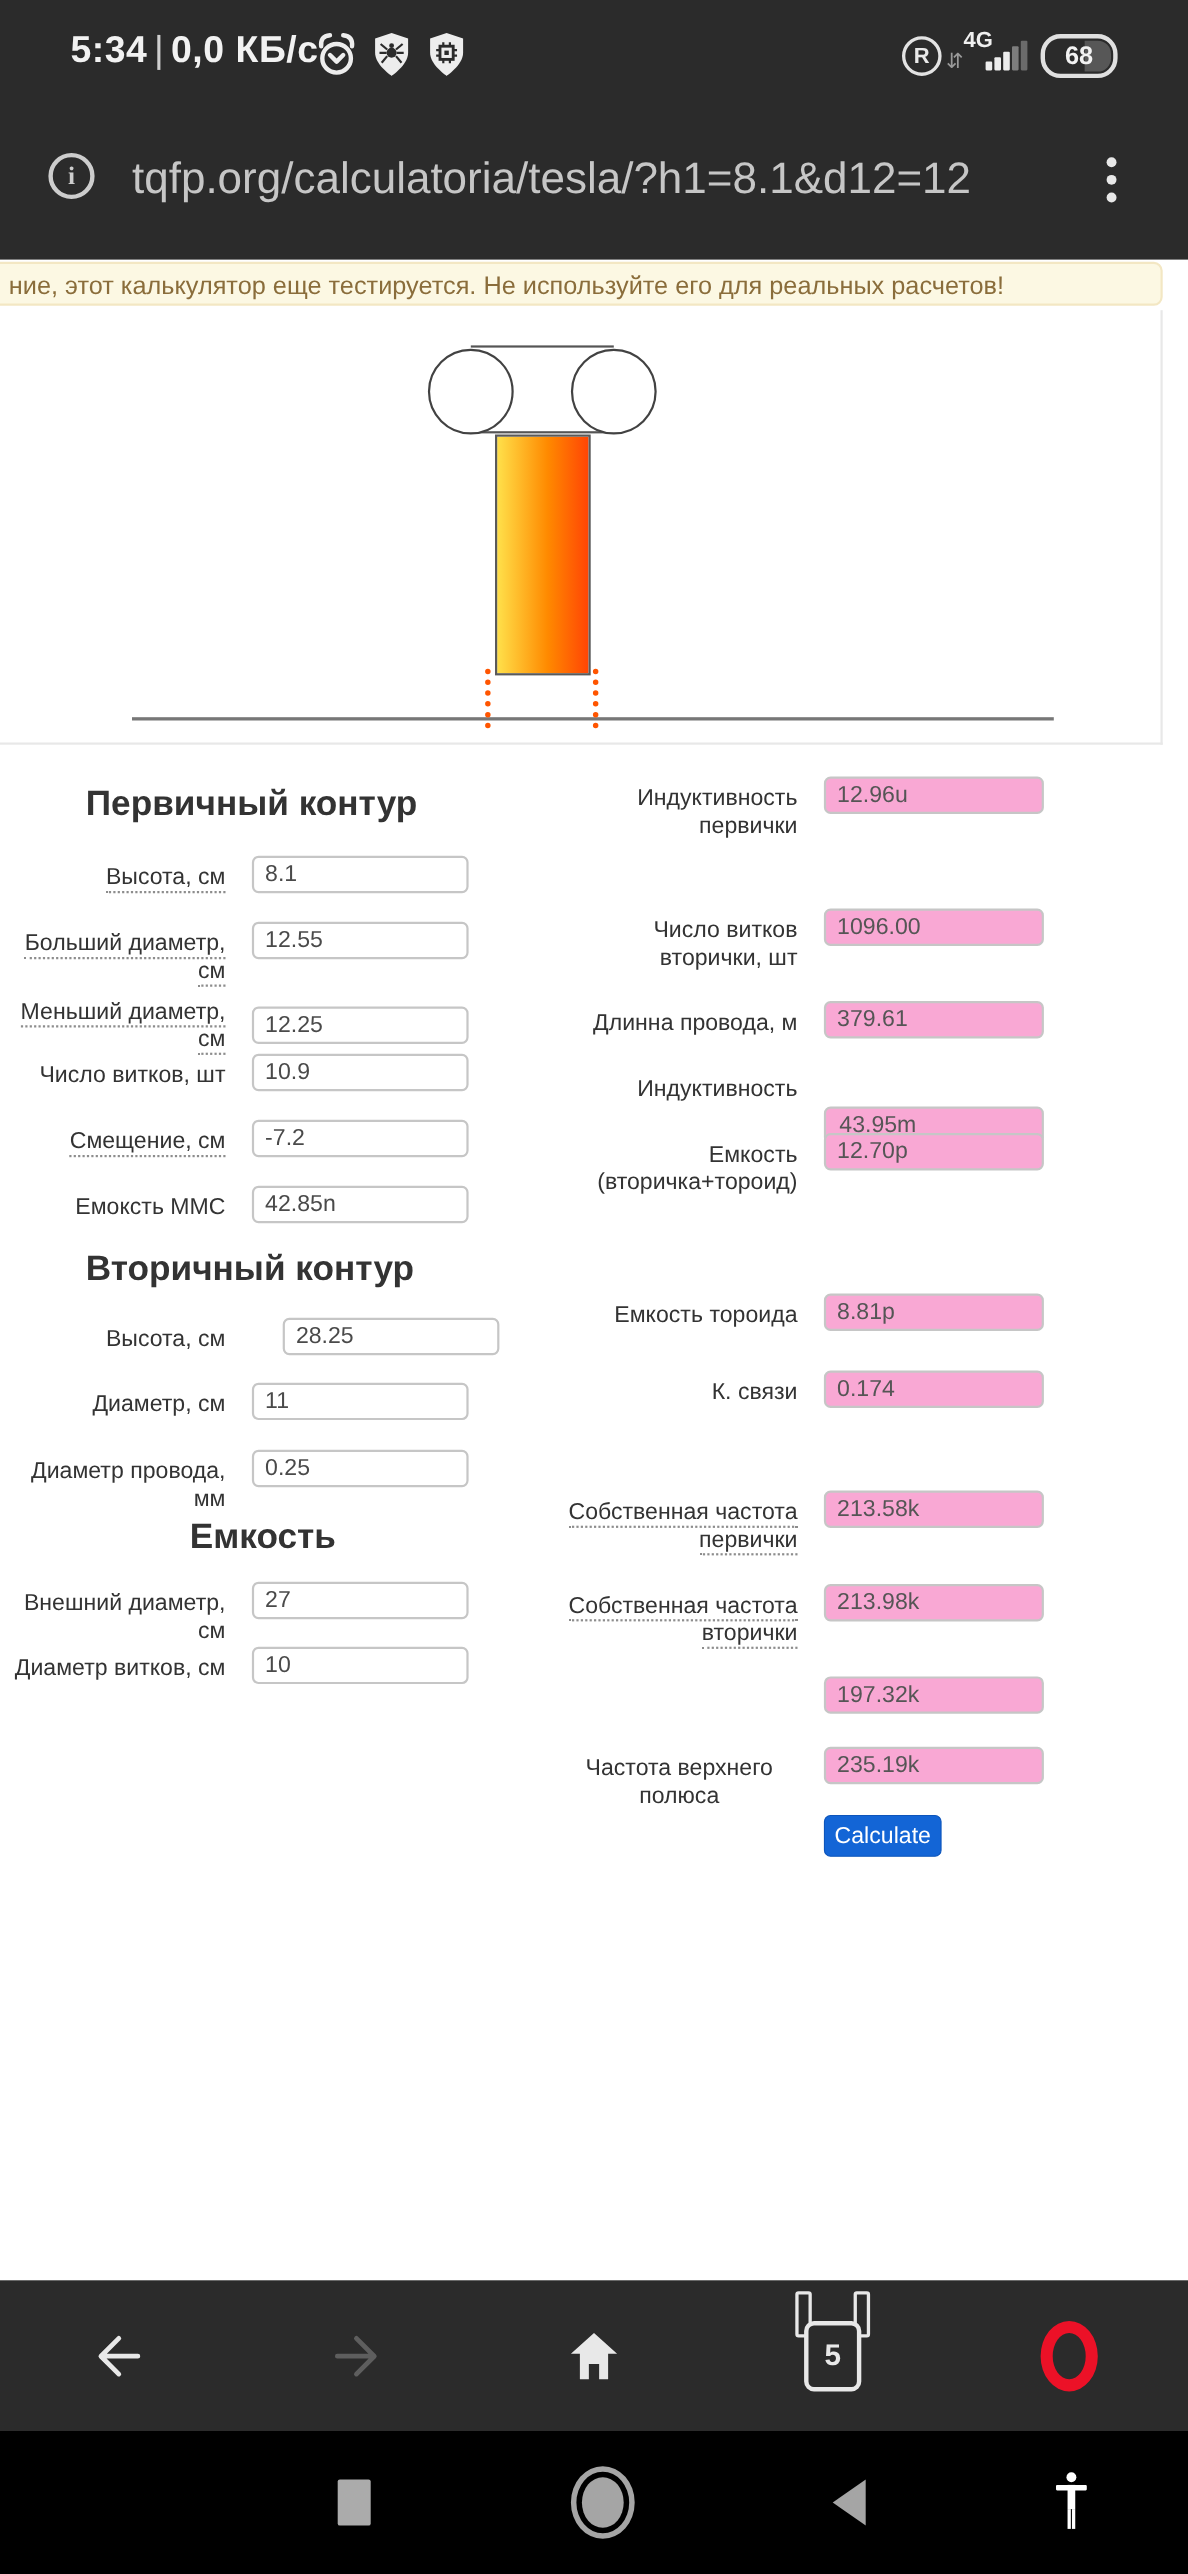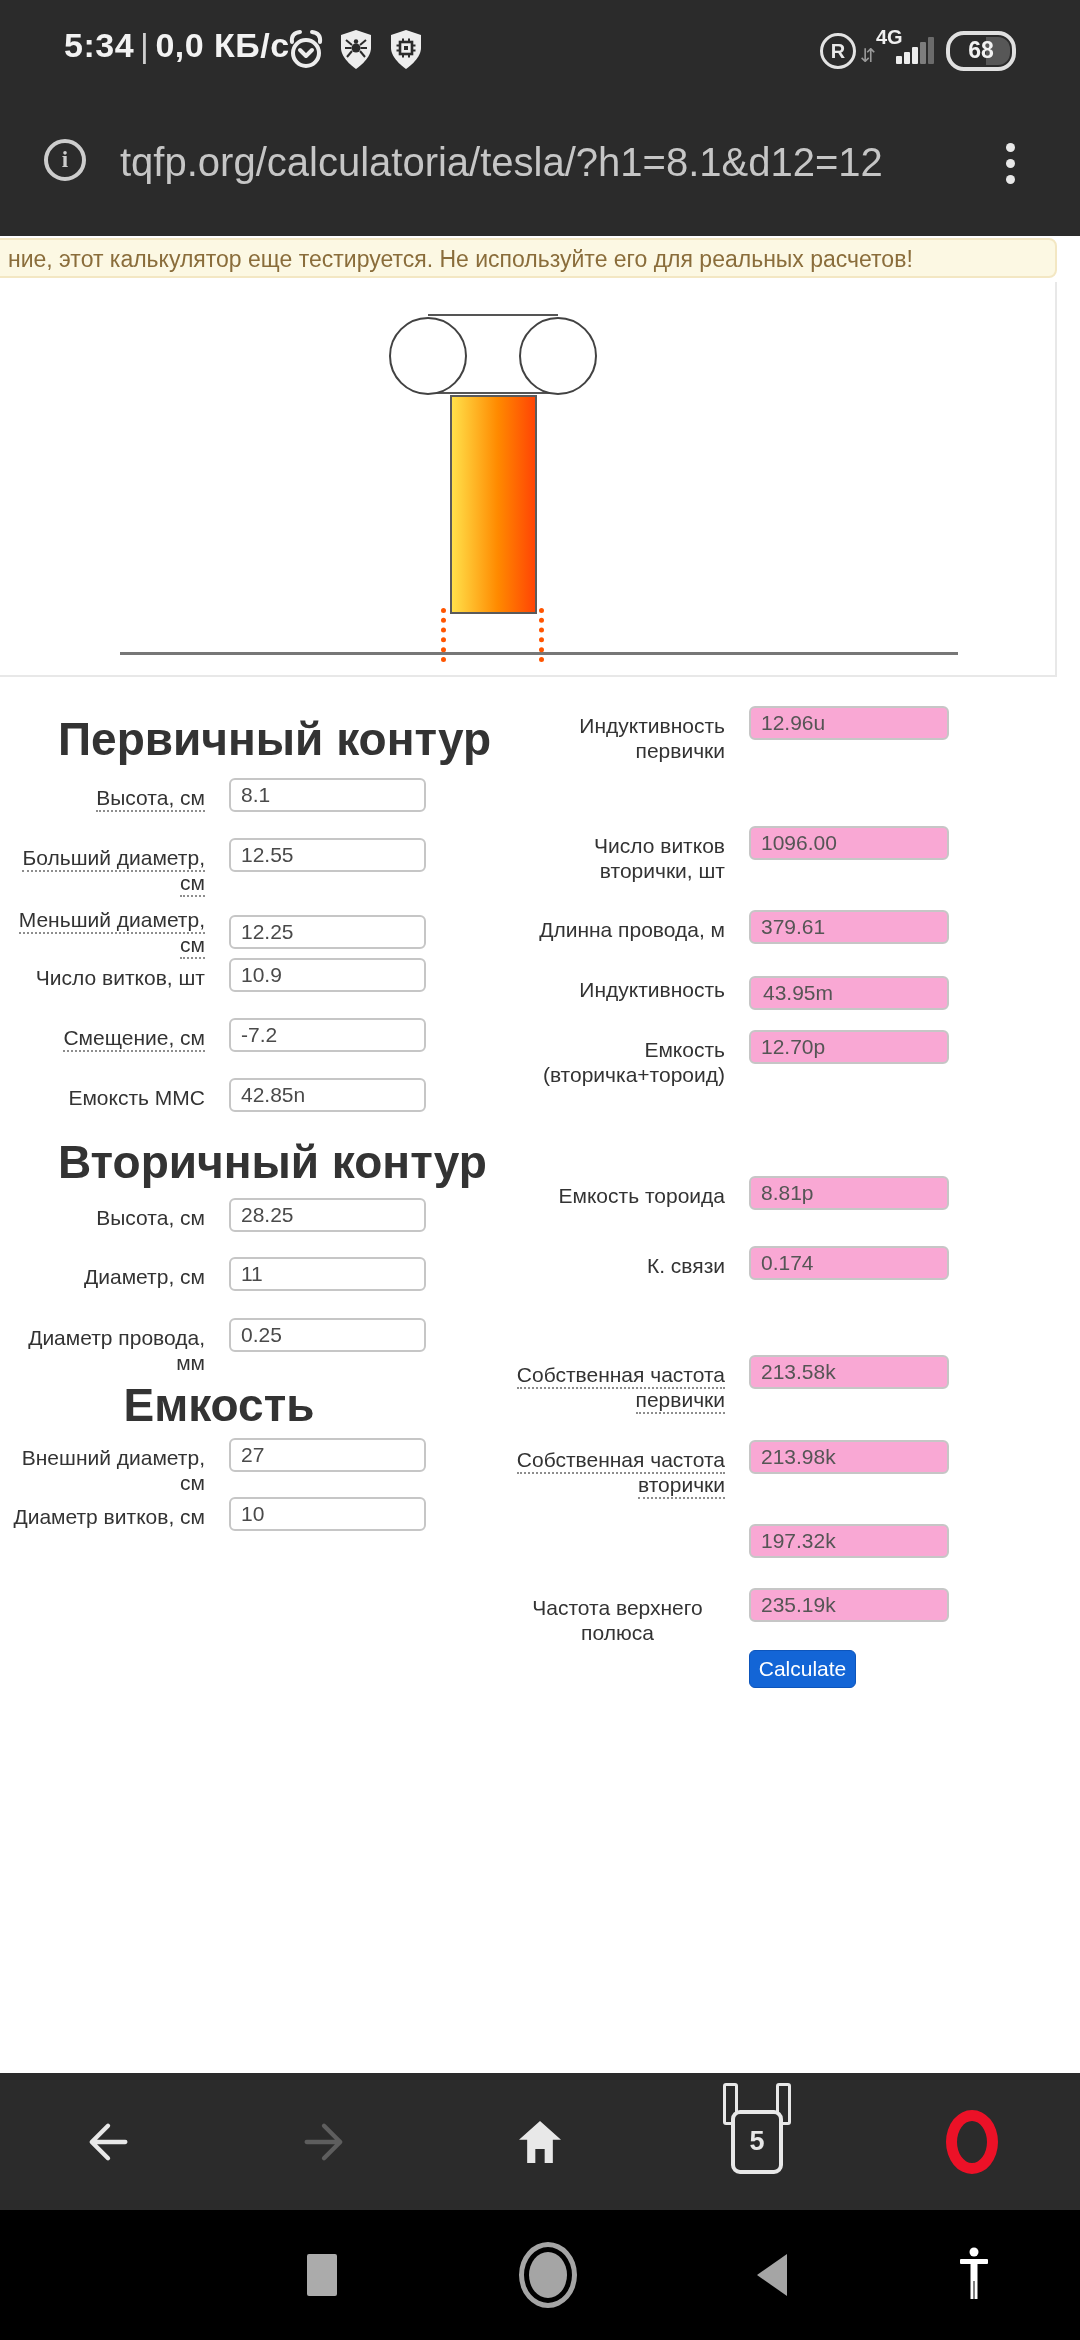--- a/index.html
+++ b/index.html
@@ -33,21 +33,21 @@
   
   .panel{position:absolute;left:0;top:282px;width:1055px;height:393px;
          border-right:2px solid #e8e8e8;border-bottom:2px solid #e8e8e8;}
   .tor-circle{position:absolute;width:74px;height:74px;border:2px solid #424242;border-radius:50%;background:#fff;z-index:3;}
   .tor-line{position:absolute;height:2px;background:#555;z-index:1;}
   .coil-rect{position:absolute;left:450px;top:395px;width:83px;height:215px;z-index:2;
              background:linear-gradient(90deg,#ffe04a 0%,#ff8a00 55%,#ff4505 100%);border:2px solid #5a5a5a;}
   .dot-line{position:absolute;top:608px;height:54px;width:0;border-left:5px dotted #ff5500;z-index:2;}
   .ground{position:absolute;left:120px;top:652px;width:838px;height:3px;background:#777;}
   
-  .h2{position:absolute;font-size:46px;font-weight:700;color:#333;white-space:nowrap;}
+  .h2{position:absolute;font-size:32px;font-weight:700;color:#333;white-space:nowrap;margin-left:20px;}
   .lbl{position:absolute;font-size:21px;color:#333;text-align:right;line-height:25px;}
   .lbl.l{left:0;width:205px;}
   .lbl.r{left:510px;width:215px;}
   .hint{border-bottom:2px dotted #8d8d8d;padding-bottom:1px;cursor:help;}
   .inp{position:absolute;box-sizing:border-box;height:34px;font-family:"Liberation Sans",sans-serif;
        font-size:21px;color:#4a4a4a;padding:0 10px;border:2px solid #c6c6c6;border-radius:6px;background:#fff;outline:none;}
   .inp.l{left:229px;width:197px;}
   .inp.r{left:749px;width:200px;}
   .inp.ro{background:#f9a8d4;color:#555;}
   .calc{position:absolute;left:749px;top:1650px;width:107px;height:38px;background:#1365d6;border:1px solid #0d55bb;
@@ -165,21 +165,21 @@
 
   <div class="lbl l" style="top:1025px;"><span class="hint">Смещение, см</span></div>
   <input class="inp l" style="top: 1018px;" value="-7.2">
 
   <div class="lbl l" style="top:1085px;">Емоксть ММС</div>
   <input class="inp l" style="top: 1078px;" value="42.85n">
 
   <div class="h2" style="left:58px;top:1135px;">Вторичный контур</div>
 
   <div class="lbl l" style="top:1205px;">Высота, см</div>
-  <input class="inp l" style="top: 1198px;" value="28.25">
+  <input class="inp l" style="top: 1198px; margin-left: 28px;" value="28.25">
 
   <div class="lbl l" style="top:1264px;">Диаметр, см</div>
   <input class="inp l" style="top: 1257px;" value="11">
 
   <div class="lbl l" style="top:1325px;">Диаметр провода, мм</div>
   <input class="inp l" style="top: 1318px;" value="0.25">
 
   <div class="h2" style="left:33px;top:1378px;width:372px;text-align:center;">Емкость</div>
 
   <div class="lbl l" style="top:1445px;">Внешний диаметр, см</div>
@@ -191,21 +191,21 @@
   <div class="lbl r" style="top:713px;">Индуктивность первички</div>
   <input class="inp r ro" style="top: 706px;" readonly="" value="12.96u">
 
   <div class="lbl r" style="top:833px;">Число витков вторички, шт</div>
   <input class="inp r ro" style="top: 826px;" readonly="" value="1096.00">
 
   <div class="lbl r" style="top:917px;">Длинна провода, м</div>
   <input class="inp r ro" style="top: 910px;" readonly="" value="379.61">
 
   <div class="lbl r" style="top:977px;">Индуктивность</div>
-  <input class="inp r ro" style="top: 976px; padding-left: 12px;" readonly="" value="43.95m">
+  <input class="inp r ro" style="top: 1006px; padding-left: 12px;" readonly="" value="43.95m">
 
   <div class="lbl r" style="top:1037px;">Емкость (вторичка+тороид)</div>
   <input class="inp r ro" style="top: 1030px;" readonly="" value="12.70p">
 
   <div class="lbl r" style="top:1183px;">Емкость тороида</div>
   <input class="inp r ro" style="top: 1176px;" readonly="" value="8.81p">
 
   <div class="lbl r" style="top:1253px;">К. связи</div>
   <input class="inp r ro" style="top: 1246px;" readonly="" value="0.174">
 

